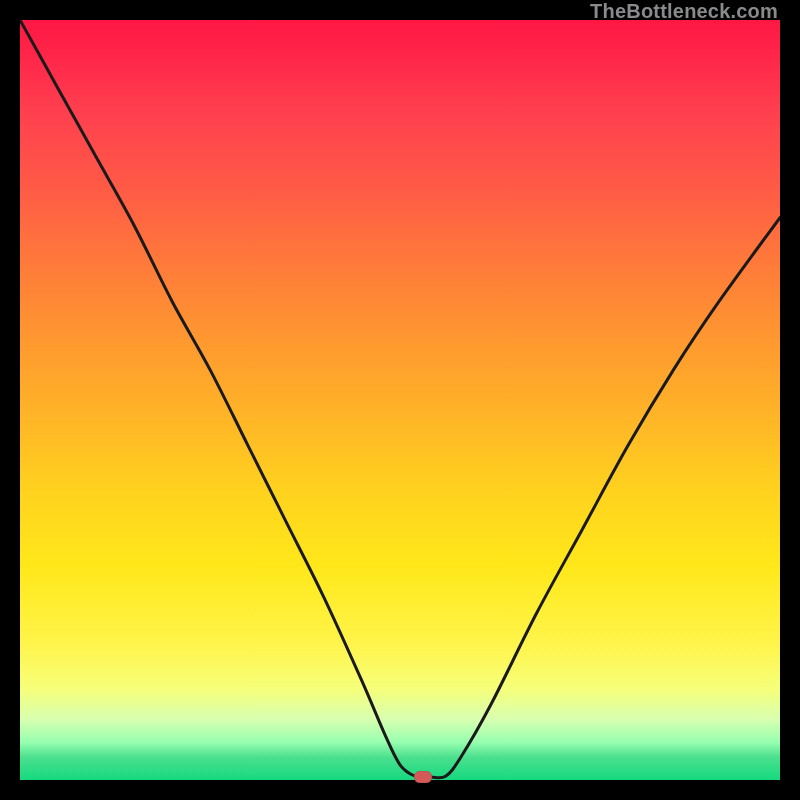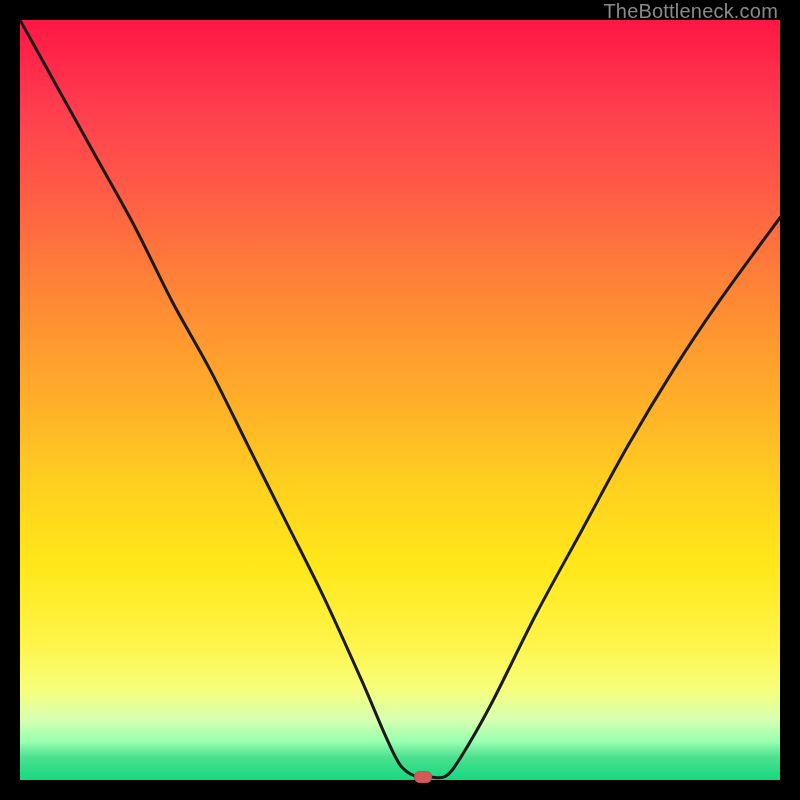--- a/index.html
+++ b/index.html
@@ -42,21 +42,21 @@
       #4be08e 97%,
       #15d97f 100%
     );
   }
   .watermark {
     position: absolute;
     top: 0px;
     right: 22px;
     font-size: 20px;
     color: #888a8c;
-    font-weight: 400;
+    font-weight: 700;
     letter-spacing: 0.2px;
     user-select: none;
   }
   svg.curve {
     position: absolute;
     left: 0;
     top: 0;
     width: 760px;
     height: 760px;
     pointer-events: none;

